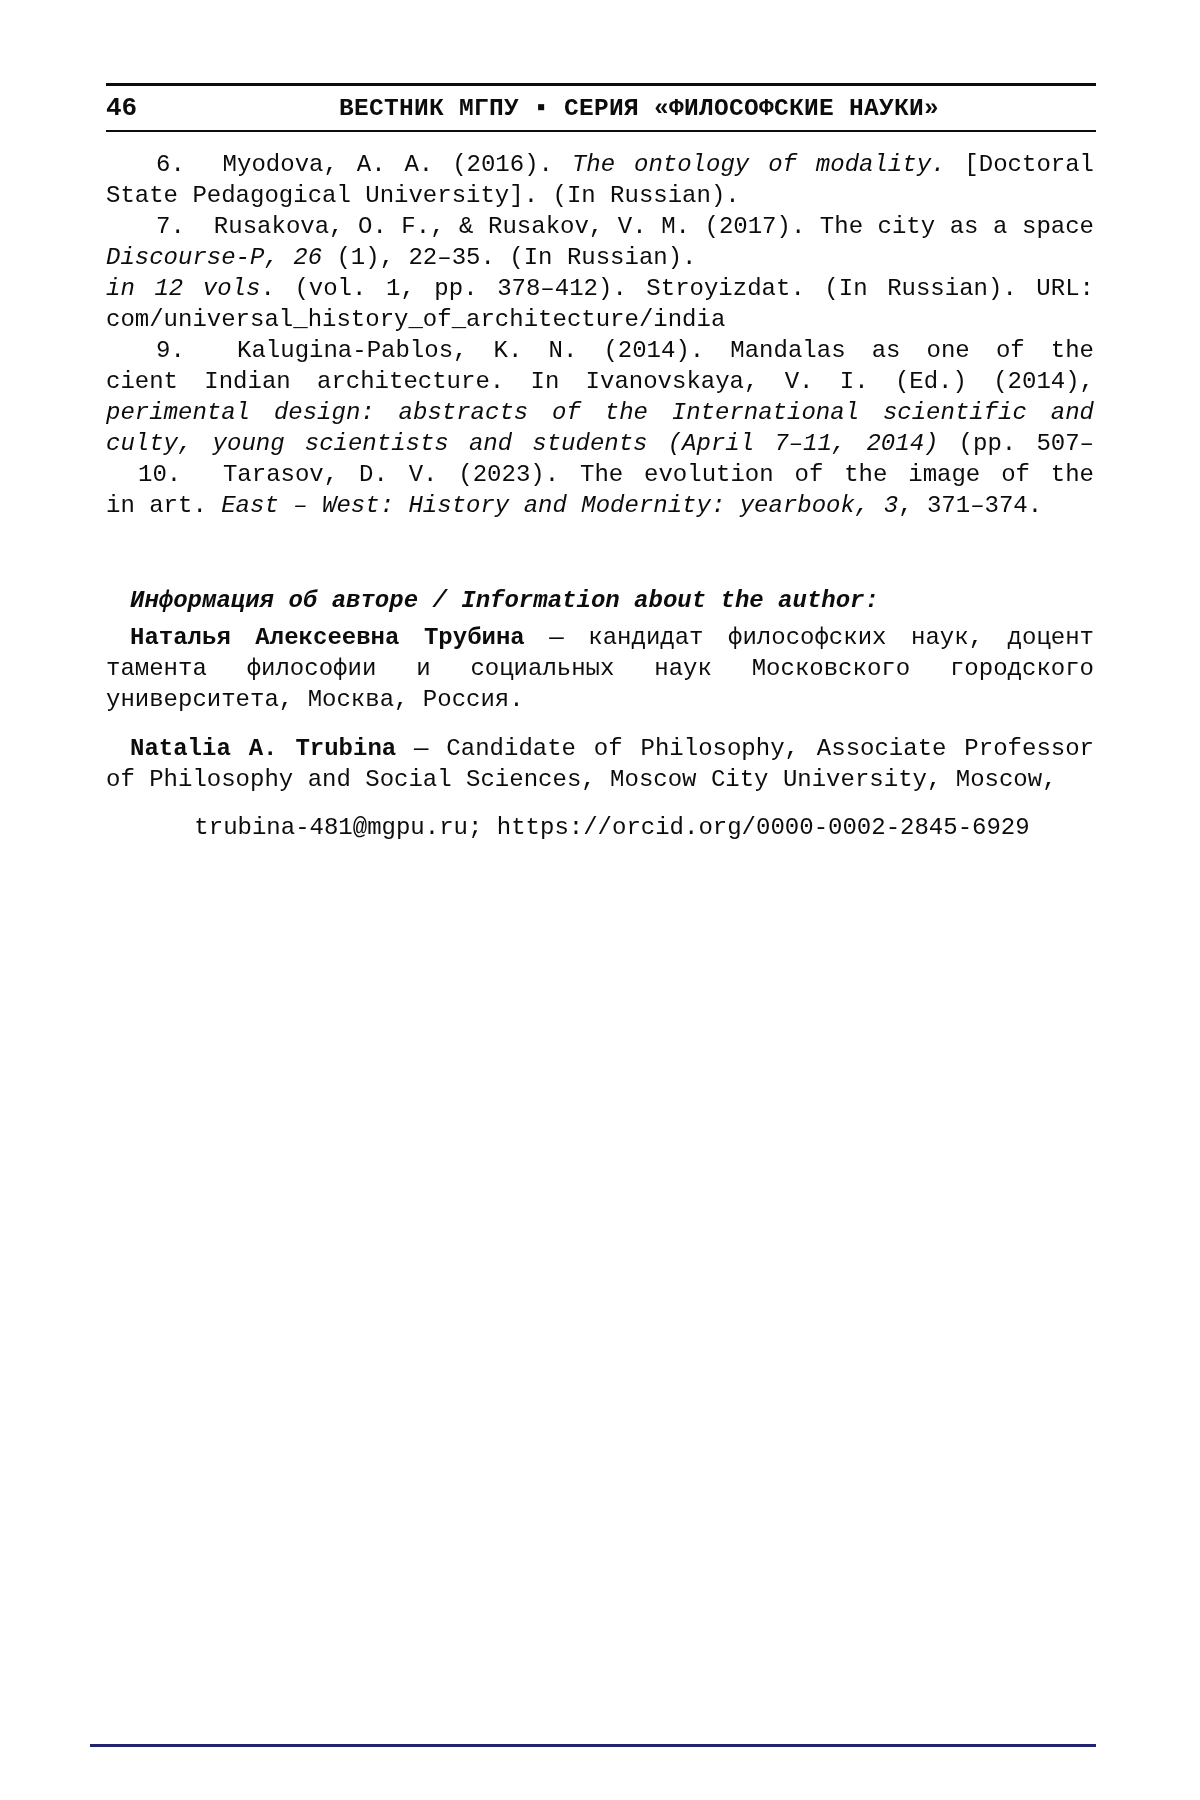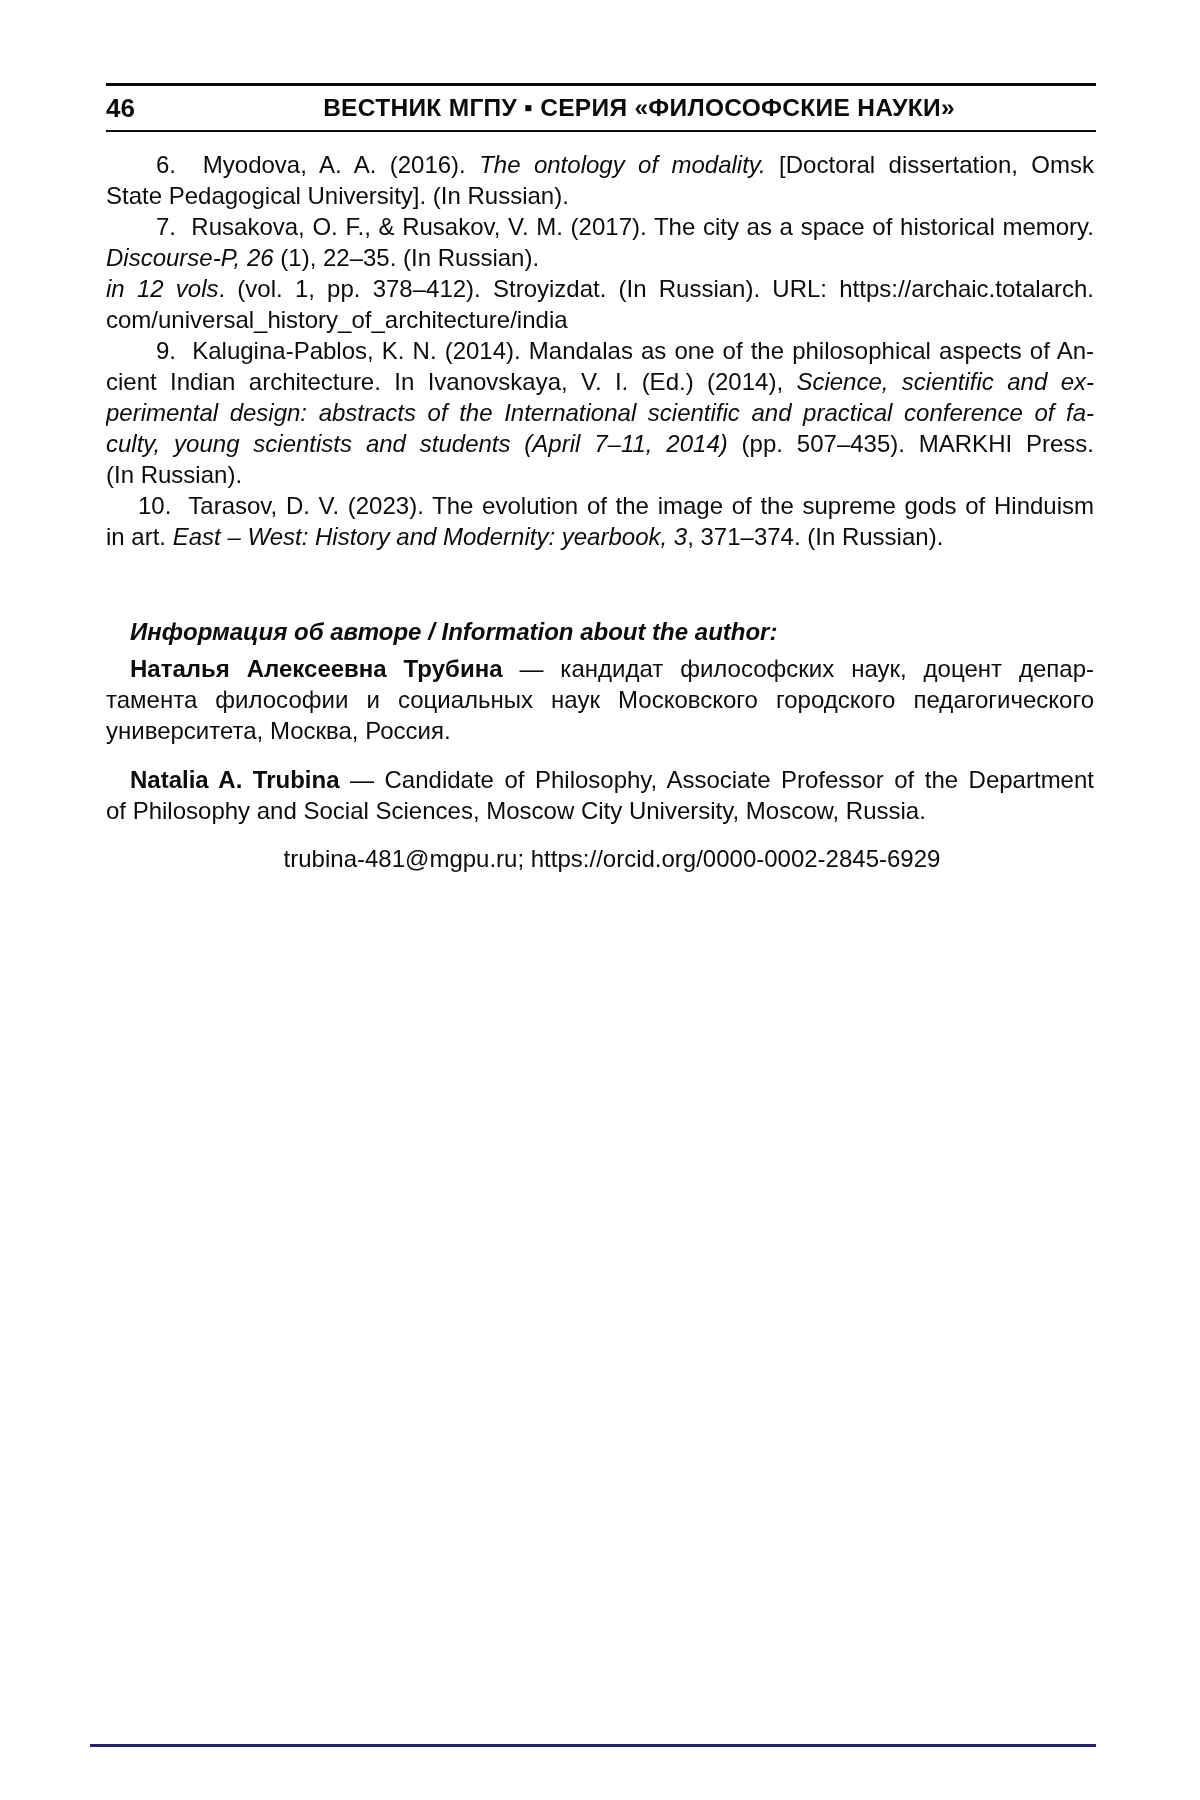--- a/index.html
+++ b/index.html
@@ -1,19 +1,19 @@
 <!DOCTYPE html>
 <html><head>
 <meta charset="utf-8">
 <style>
   html,body{margin:0;padding:0;background:#e8e8e8;}
   .page{
     position:relative;width:1200px;height:1800px;margin:0 auto;
     background:#ffffff;color:#0c0c0c;
-    font-family:Liberation Sans, sans-serif;
+    font-family:Liberation Mono, monospace;
     overflow:hidden;
   }
   .rule{position:absolute;background:#0c0c0c;}
   .rule-top{left:106px;right:104px;top:83px;height:3px;}
   .rule-mid{left:106px;right:104px;top:130px;height:2px;}
   .rule-bottom{left:90px;right:104px;top:1744px;height:3px;background:#23236e;}
   .header-row{
     position:absolute;left:106px;right:104px;top:88px;height:40px;
     display:flex;align-items:center;
   }
@@ -67,21 +67,20 @@
       </div>
     <div class="para">
         <div class="tline"><span class="it">in 12 vols</span><span>. (vol. 1, pp. 378–412). Stroyizdat. (In Russian). URL: https://archaic.totalarch.</span></div>
         <div class="tline last"><span>com/universal_history_of_architecture/india</span></div>
       </div>
     <div class="para">
         <div class="tline" style="text-indent: 50px;"><span>9.&nbsp; Kalugina-Pablos, K. N. (2014). Mandalas as one of the philosophical aspects of An-</span></div>
         <div class="tline"><span>cient Indian architecture. In Ivanovskaya, V. I. (Ed.) (2014), </span><span class="it">Science, scientific and ex-</span></div>
         <div class="tline"><span class="it">perimental design: abstracts of the International scientific and practical conference of fa-</span></div>
         <div class="tline"><span class="it">culty, young scientists and students (April 7–11, 2014)</span><span> (pp. 507–435). MARKHI Press.</span></div>
-        <div class="tline last"><span>(In Russian).</span></div>
       </div>
     <div class="para">
         <div class="tline" style="text-indent: 32px;"><span>10.&nbsp; Tarasov, D. V. (2023). The evolution of the image of the supreme gods of Hinduism</span></div>
         <div class="tline last"><span>in art. </span><span class="it">East – West: History and Modernity: yearbook, 3</span><span>, 371–374. (In Russian).</span></div>
       </div>
 
     <div class="info-heading">Информация об авторе / Information about the author:</div>
 
     <div class="para para-ru">
         <div class="tline" style="text-indent: 24px;"><span class="bd">Наталья Алексеевна Трубина</span><span> — кандидат философских наук, доцент депар-</span></div>

